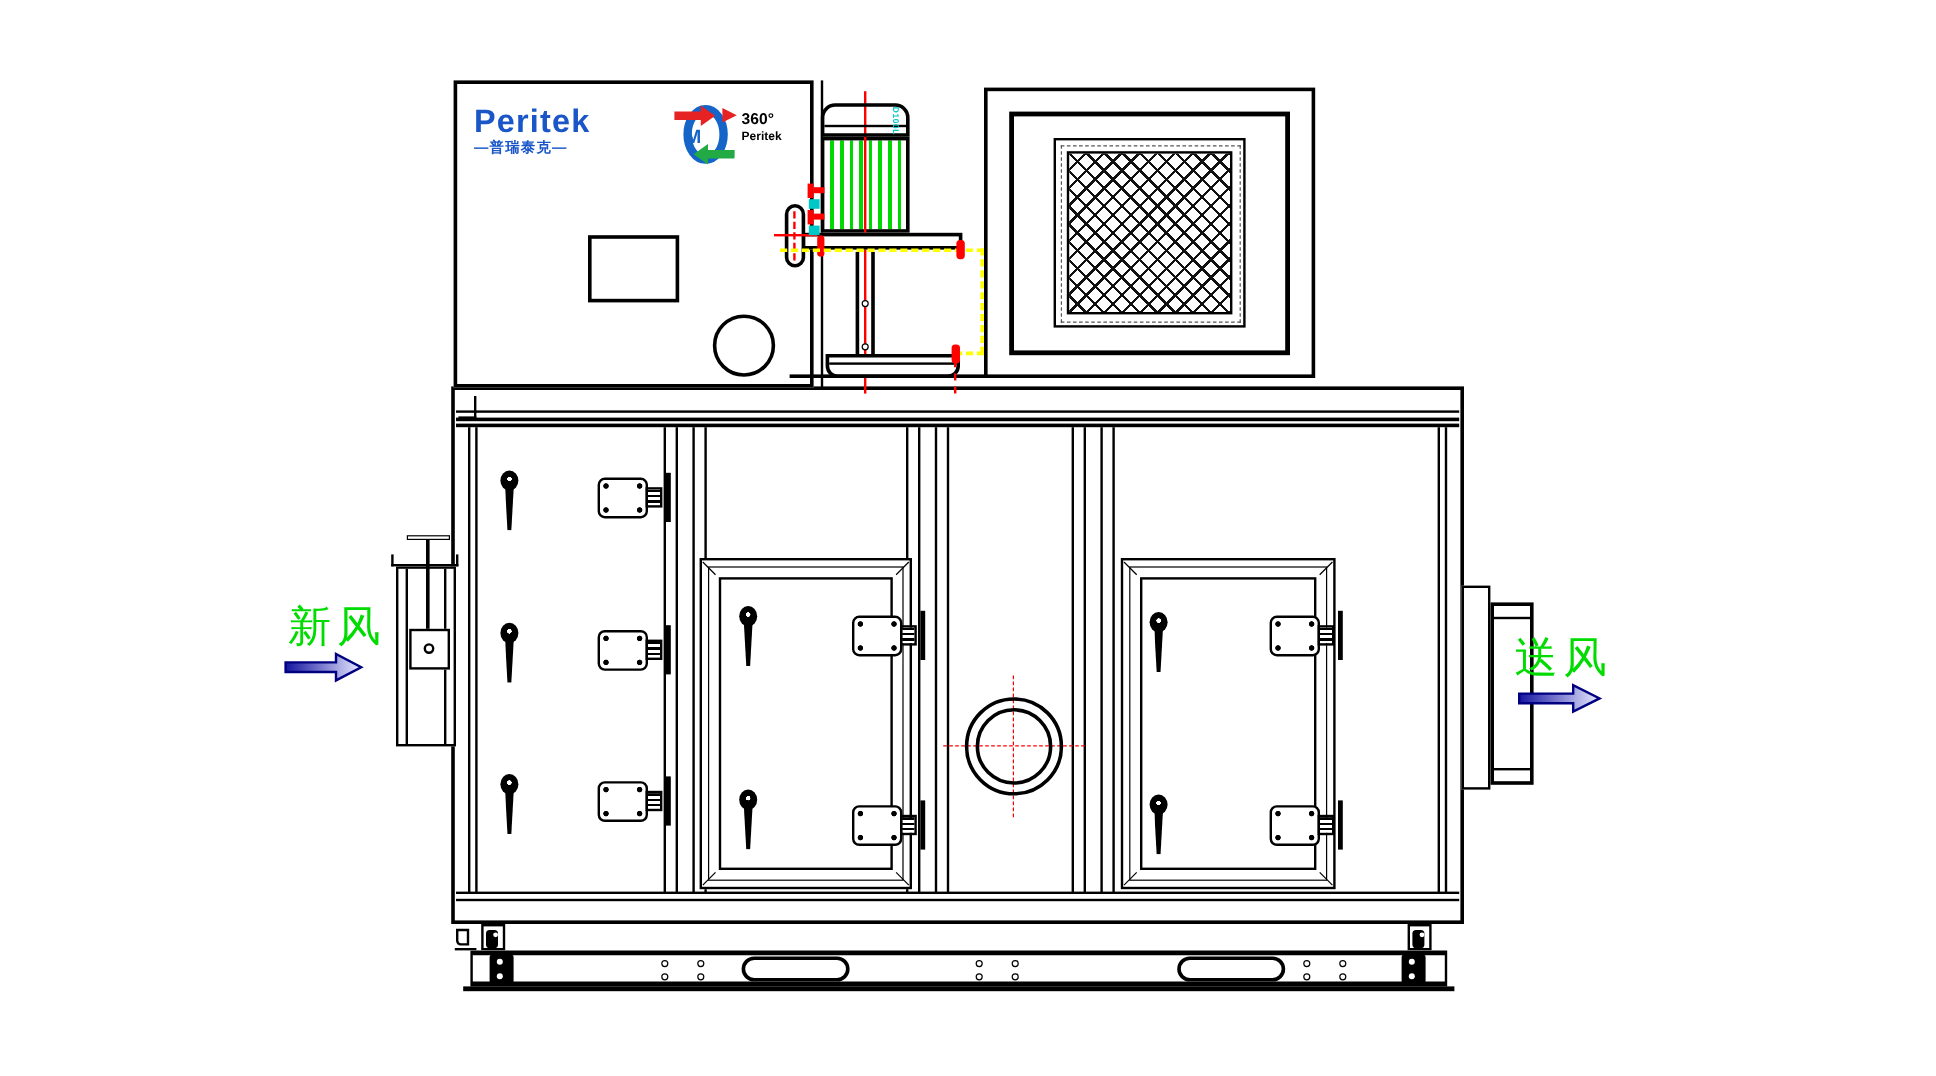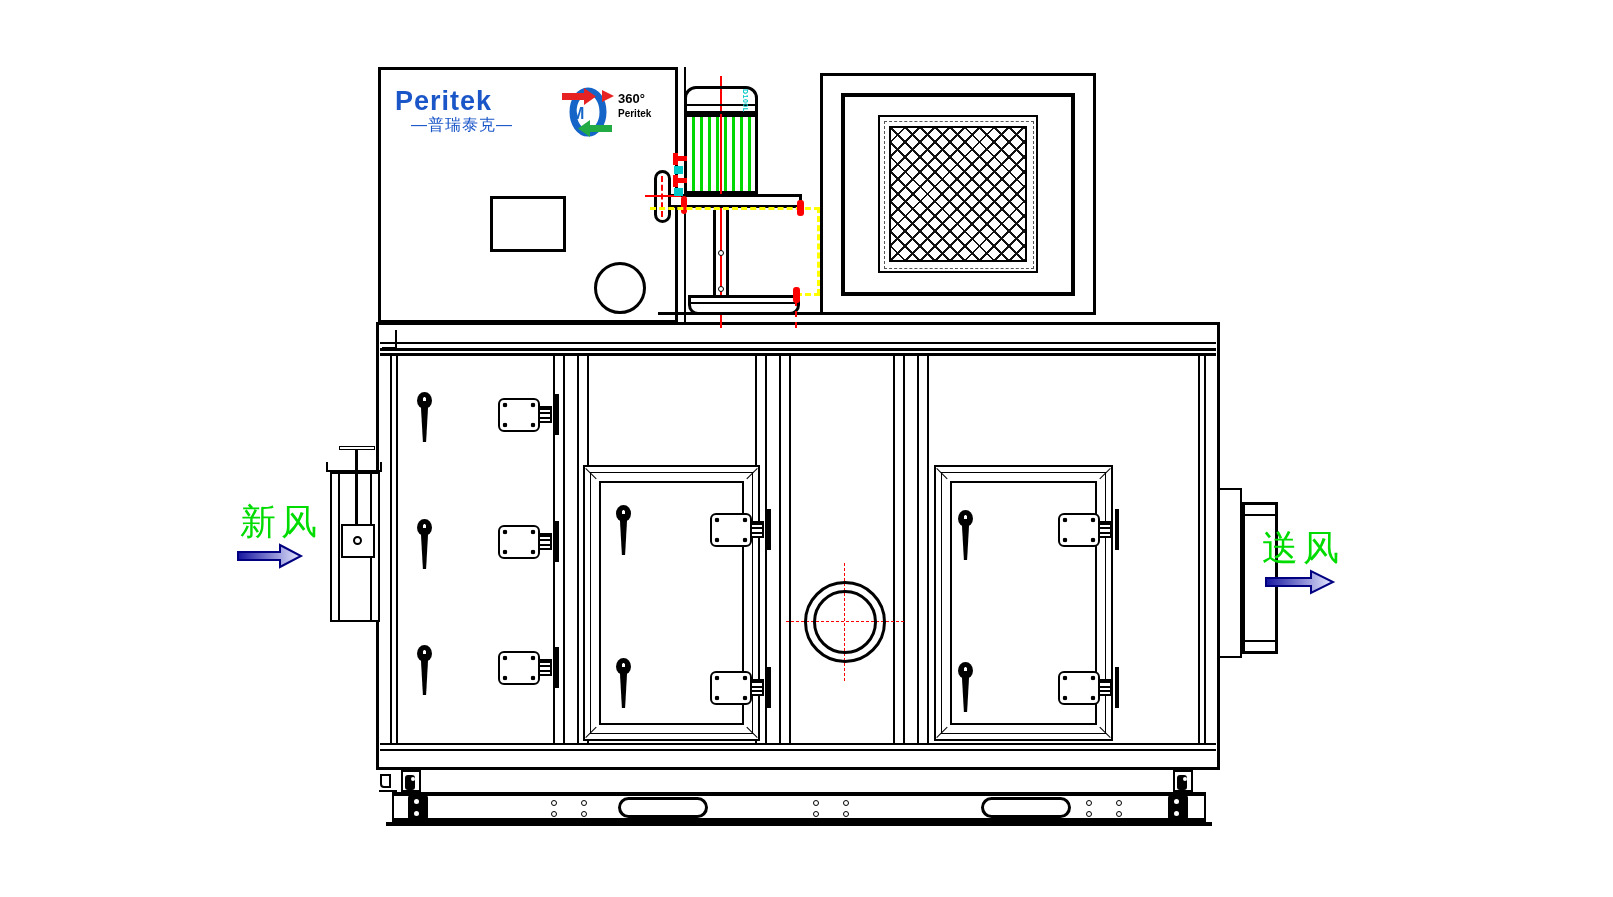--- a/index.html
+++ b/index.html
@@ -44,21 +44,21 @@
   .redline{position:absolute;border-left:2px solid var(--red,#F00);}
   .reddash{position:absolute;border-left:2px dashed var(--red,#F00);}
   .redhair-h{position:absolute;border-top:1.5px dashed var(--red,#F00);}
   .redhair-v{position:absolute;border-left:1.5px dashed var(--red,#F00);}
   .yel-h{position:absolute;border-top:3px dashed var(--yellow,#FF0);}
   .yel-v{position:absolute;border-left:3px dashed var(--yellow,#FF0);}
   .redbit{position:absolute;background:var(--red,#F00);}
   .cyanbit{position:absolute;background:var(--cyan,#00C8C8);}
   .cnlabel{position:absolute;color:var(--green,#00DC00);font-size:36px;font-weight:500;letter-spacing:5px;white-space:nowrap;}
   .brandname{color:var(--blue,#1A56C8);font-weight:800;font-size:27px;letter-spacing:1px;line-height:1;}
-  .brandcn{color:var(--blue,#1A56C8);font-weight:400;font-size:16px;text-align:right;width:118px;letter-spacing:1px;}
+  .brandcn{color:var(--blue,#1A56C8);font-weight:700;font-size:12px;text-align:left;width:118px;letter-spacing:1px;}
   .dashdot{position:absolute;border:1.5px dashed #555;background:transparent;}
   .ring{position:absolute;border:1.5px solid #000;border-radius:50%;background:#fff;width:6px;height:6px;box-sizing:border-box;}
   .obround{position:absolute;border:3px solid #000;border-radius:11px;background:#fff;box-sizing:border-box;}
   .bracket{position:absolute;background:#000;border-radius:3px;}
   .bracket i{position:absolute;left:6px;width:5px;height:5px;border-radius:50%;background:#fff;display:block;}
 </style>
 </head>
 <body>
 
 <div id="canvas">

